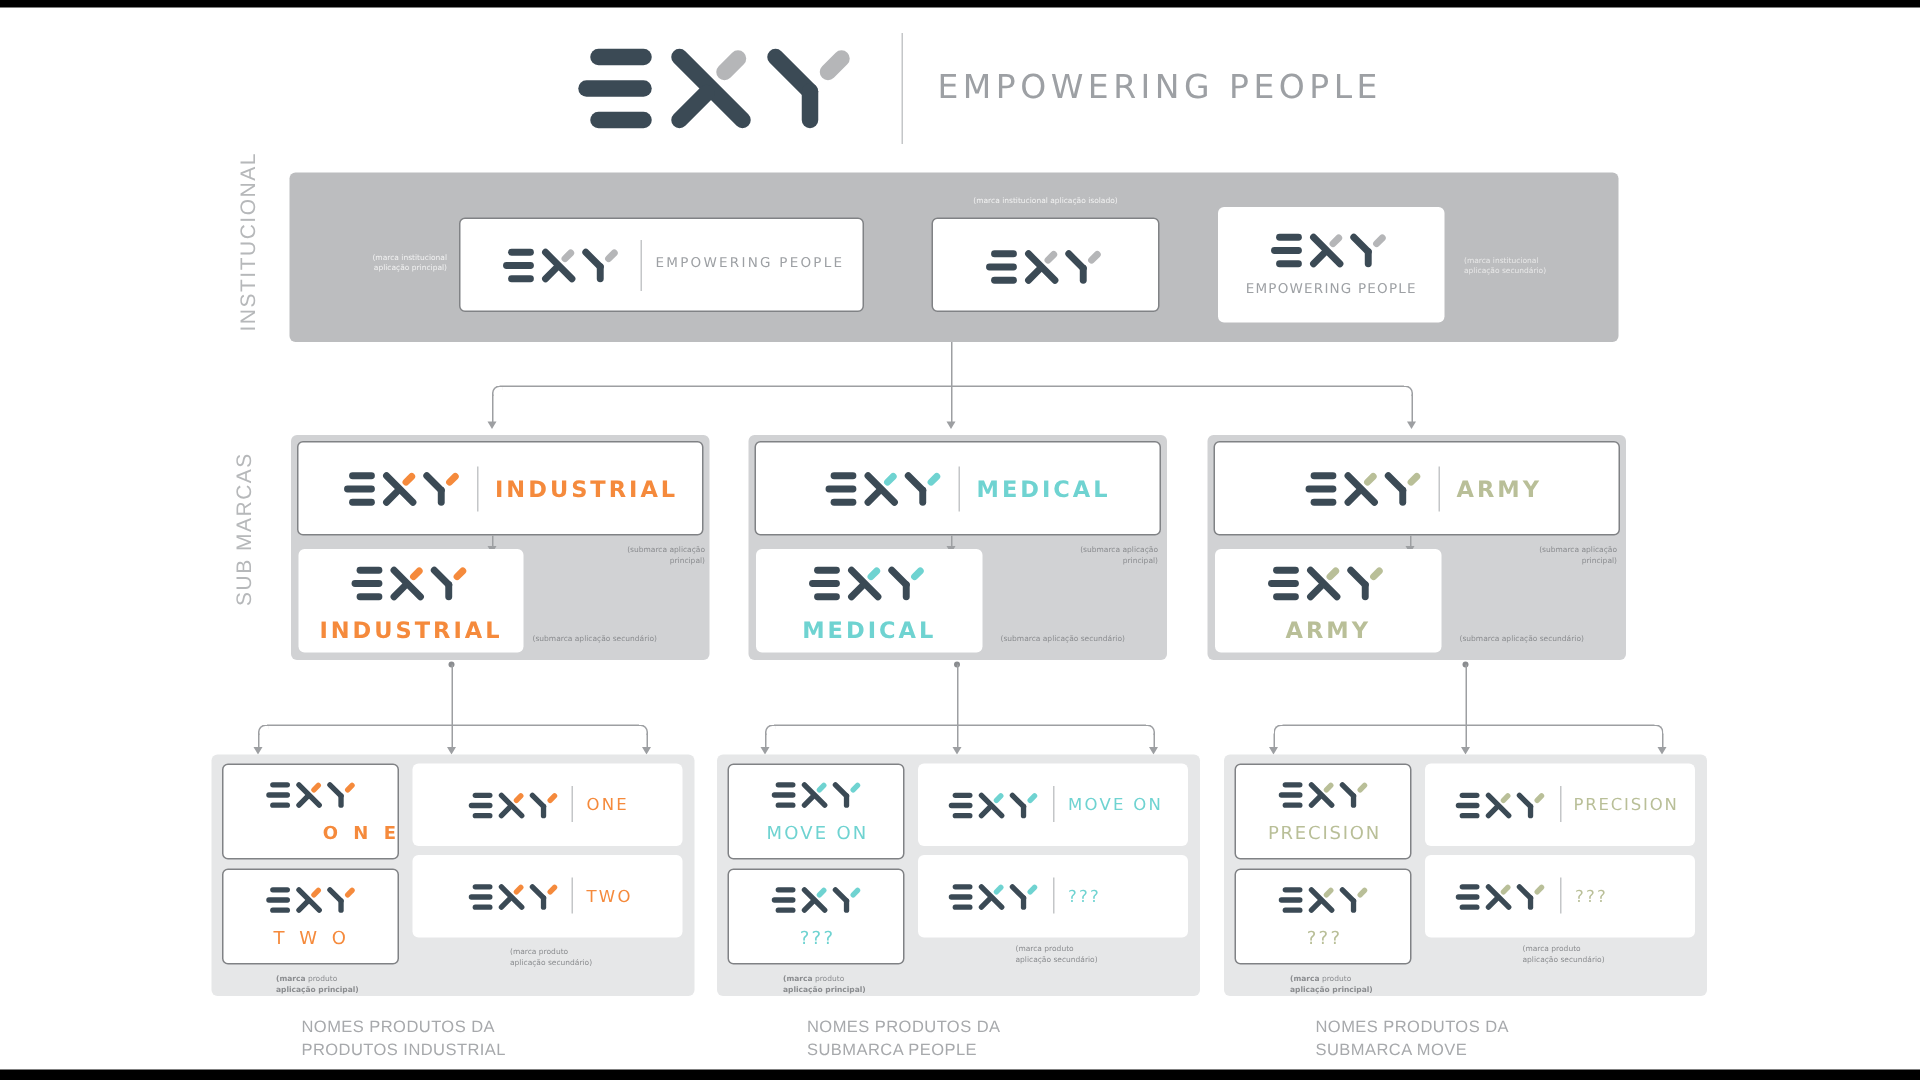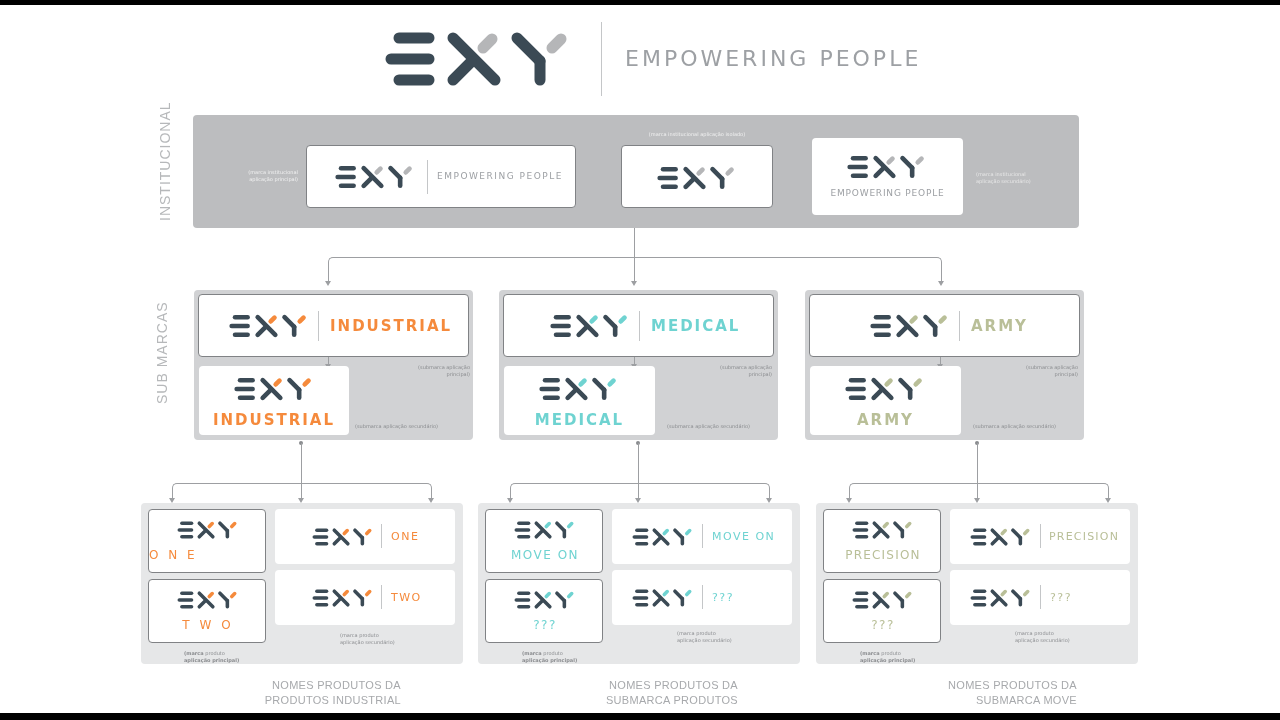--- a/index.html
+++ b/index.html
@@ -20,21 +20,21 @@
   .note{position:absolute;font-size:5px;line-height:7px;color:#f2f2f2;font-family:"DejaVu Sans",sans-serif;}
   .note.dark{color:#8a8c8f;}
   .note b{font-weight:bold;}
   .word{position:absolute;font-weight:bold;letter-spacing:2px;white-space:nowrap;font-family:"DejaVu Sans",sans-serif;}
   .line{position:absolute;background:#9d9fa2;}
   .arrow{position:absolute;width:0;height:0;border-left:3px solid transparent;border-right:3px solid transparent;border-top:5px solid #9d9fa2;}
   .dot{position:absolute;width:4px;height:4px;border-radius:50%;background:#8a8c8f;}
   .corner{position:absolute;width:6px;height:6px;border:1px solid #9d9fa2;border-bottom:none;}
   .corner.l{border-right:none;border-top-left-radius:5px;}
   .corner.r{border-left:none;border-top-right-radius:5px;}
-  .caption{position:absolute;text-align:right;color:#a7a9ac;font-size:11px;line-height:15px;letter-spacing:0.3px;font-family:"Liberation Sans",sans-serif;}
+  .caption{position:absolute;text-align:left;color:#a7a9ac;font-size:11px;line-height:15px;letter-spacing:0.3px;font-family:"Liberation Sans",sans-serif;}
 </style>
 </head>
 <body>
 
 <svg width="0" height="0" style="position:absolute">
   <defs>
     <symbol id="exy" viewBox="0 0 190 62">
       <g stroke-linecap="round" fill="none" stroke-width="11">
         <line x1="14" y1="10" x2="44" y2="10" stroke="#3b4a55"></line>
         <line x1="6" y1="31" x2="44" y2="31" stroke="#3b4a55"></line>
@@ -226,21 +226,21 @@
 
 <div class="panel prod" style="left:141px;top:503px;width:322px;height:161px;"></div>
 <div class="card bord" style="left:148px;top:509px;width:118px;height:64px;">
   <svg class="abs" style="left:28px;top:10px;width:62px;height:20px;">
       <use href="#exy"></use>
       <g stroke-linecap="round" stroke-width="11" transform="scale(0.326)">
         <line x1="99" y1="20" x2="108" y2="11" stroke="#f58a3c"></line>
         <line x1="168" y1="20" x2="177" y2="11" stroke="#f58a3c"></line>
       </g>
     </svg>
-  <div class="word" style="left:0;width:118px;text-align:left;top:38px;font-size:12px;font-weight:normal;letter-spacing:3px;color:#f58a3c;">O N E</div>
+  <div class="word" style="left:0;width:118px;text-align:right;top:38px;font-size:12px;font-weight:bold;letter-spacing:3px;color:#f58a3c;">O N E</div>
 </div>
 <div class="card bord" style="left:148px;top:579px;width:118px;height:64px;">
   <svg class="abs" style="left:28px;top:10px;width:62px;height:20px;">
       <use href="#exy"></use>
       <g stroke-linecap="round" stroke-width="11" transform="scale(0.326)">
         <line x1="99" y1="20" x2="108" y2="11" stroke="#f58a3c"></line>
         <line x1="168" y1="20" x2="177" y2="11" stroke="#f58a3c"></line>
       </g>
     </svg>
   <div class="word" style="left:0;width:118px;text-align:center;top:38px;font-size:12px;font-weight:normal;letter-spacing:3px;color:#f58a3c;">T W O</div>
@@ -356,16 +356,16 @@
         <line x1="168" y1="20" x2="177" y2="11" stroke="#b9bf98"></line>
       </g>
     </svg>
   <div class="vdiv" style="left:90px;top:15px;height:24px;"></div>
   <div class="word" style="left:100px;top:21px;font-size:11px;font-weight:normal;letter-spacing:1.5px;color:#b9bf98;">???</div>
 </div>
 <div class="note dark" style="left:1015px;top:630px;width:60px;">(marca produto aplicação secundário)</div>
 <div class="note dark" style="left:860px;top:650px;width:70px;"><b>(marca</b><span> produto</span><br><b>aplicação principal)</b></div>
 
 <div class="caption" style="left:201px;top:678px;width:200px;"><span>NOMES PRODUTOS DA</span><br><span>PRODUTOS INDUSTRIAL</span></div>
-<div class="caption" style="left:538px;top:678px;width:200px;"><span>NOMES PRODUTOS DA</span><br><span>SUBMARCA PRODUTOS</span></div>
+<div class="caption" style="left:538px;top:678px;width:200px;"><span>NOMES PRODUTOS DA</span><br><span>SUBMARCA PEOPLE</span></div>
 <div class="caption" style="left:877px;top:678px;width:200px;"><span>NOMES PRODUTOS DA</span><br><span>SUBMARCA MOVE</span></div>
 
 <div class="botbar"></div>
 
 </body></html>

